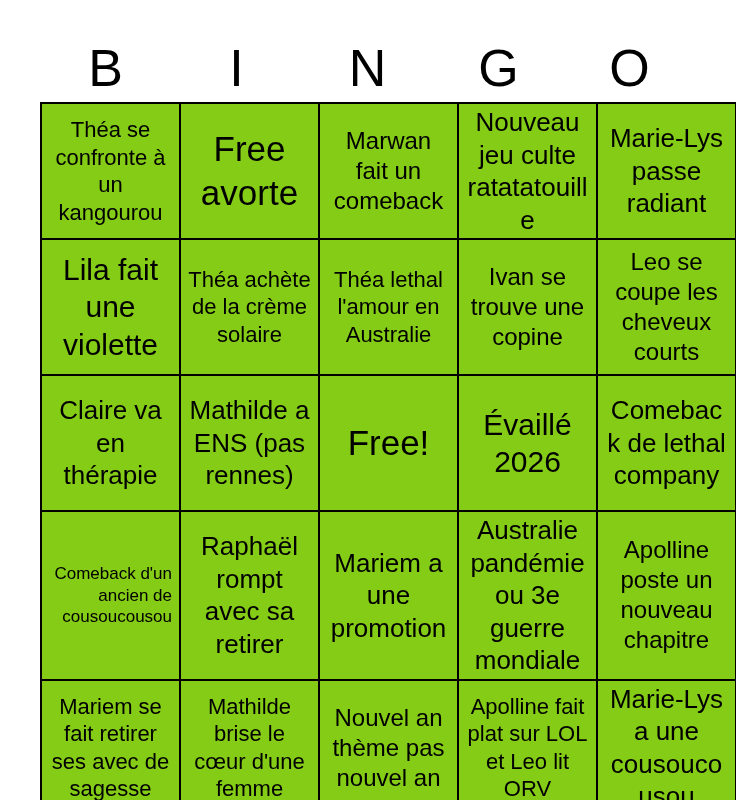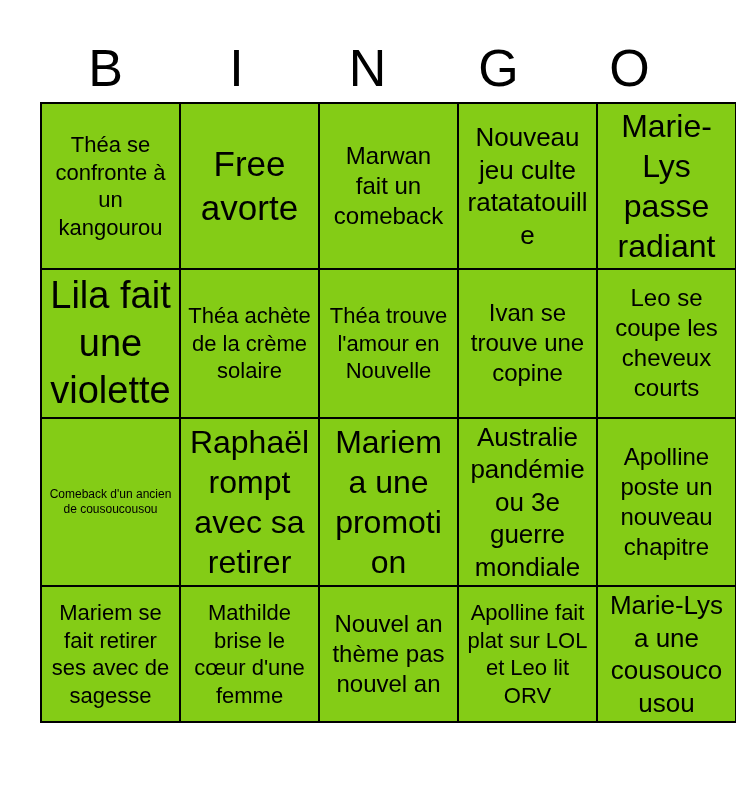--- a/index.html
+++ b/index.html
@@ -44,26 +44,26 @@
     vertical-align: middle;
     padding: 2px 3px;
     overflow: hidden;
   }
   .cell-text {
     display: inline-block;
     line-height: 1.25;
     word-wrap: break-word;
     max-width: 123px;
   }
-  .fs-xs  { font-size: 12px; }
+  .fs-xs  { font-size: 17px; text-align: right; }
   .fs-sm  { font-size: 26px; }
   .fs-md  { font-size: 22px; }
   .fs-ml  { font-size: 24px; }
-  .fs-lg  { font-size: 32px; }
-  .fs-xl  { font-size: 38px; }
+  .fs-lg  { font-size: 26px; }
+  .fs-xl  { font-size: 30px; }
   .fs-xxl { font-size: 35px; }
 </style>
 </head>
 <body>
 
 <div class="page">
 
   <div class="bingo-title">
     <span class="letter">B</span>
     <span class="letter">I</span>
@@ -77,23 +77,30 @@
       <tr>
         <td><span class="cell-text fs-md">Théa se confronte à un kangourou</span></td>
         <td><span class="cell-text fs-xxl">Free avorte</span></td>
         <td><span class="cell-text fs-ml">Marwan fait un comeback</span></td>
         <td><span class="cell-text fs-sm">Nouveau jeu culte ratatatouille</span></td>
         <td><span class="cell-text fs-lg">Marie-Lys passe radiant</span></td>
       </tr>
       <tr>
         <td><span class="cell-text fs-xl">Lila fait une violette</span></td>
         <td><span class="cell-text fs-md">Théa achète de la crème solaire</span></td>
-        <td><span class="cell-text fs-md">Théa trouve l'amour en Nouvelle</span></td>
+        <td><span class="cell-text fs-md">Théa lethal l'amour en Australie</span></td>
         <td><span class="cell-text fs-ml">Ivan se trouve une copine</span></td>
         <td><span class="cell-text fs-ml">Leo se coupe les cheveux courts</span></td>
+      </tr>
+      <tr>
+        <td><span class="cell-text fs-lg">Claire va en thérapie</span></td>
+        <td><span class="cell-text fs-sm">Mathilde a ENS (pas rennes)</span></td>
+        <td><span class="cell-text fs-xxl">Free!</span></td>
+        <td><span class="cell-text fs-xl">Évaillé 2026</span></td>
+        <td><span class="cell-text fs-sm">Comeback de lethal company</span></td>
       </tr>
       <tr>
         <td><span class="cell-text fs-xs">Comeback d'un ancien de cousoucousou</span></td>
         <td><span class="cell-text fs-lg">Raphaël rompt avec sa retirer</span></td>
         <td><span class="cell-text fs-lg">Mariem a une promotion</span></td>
         <td><span class="cell-text fs-sm">Australie pandémie ou 3e guerre mondiale</span></td>
         <td><span class="cell-text fs-ml">Apolline poste un nouveau chapitre</span></td>
       </tr>
       <tr>
         <td><span class="cell-text fs-md">Mariem se fait retirer ses avec de sagesse</span></td>

